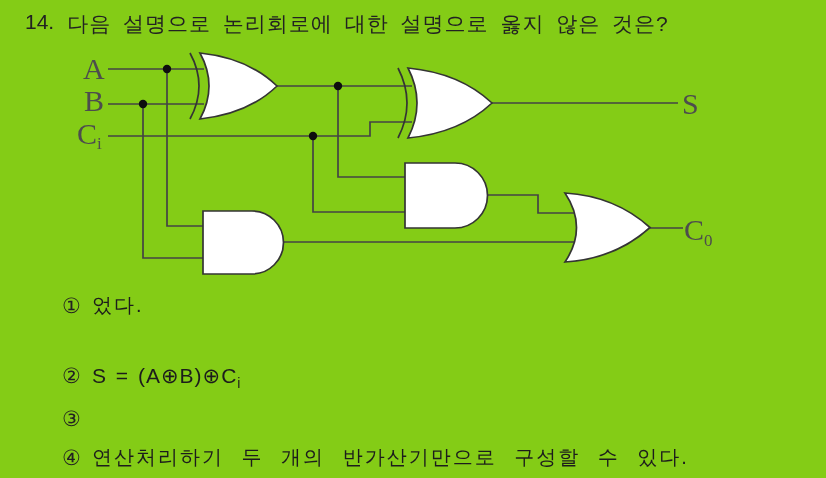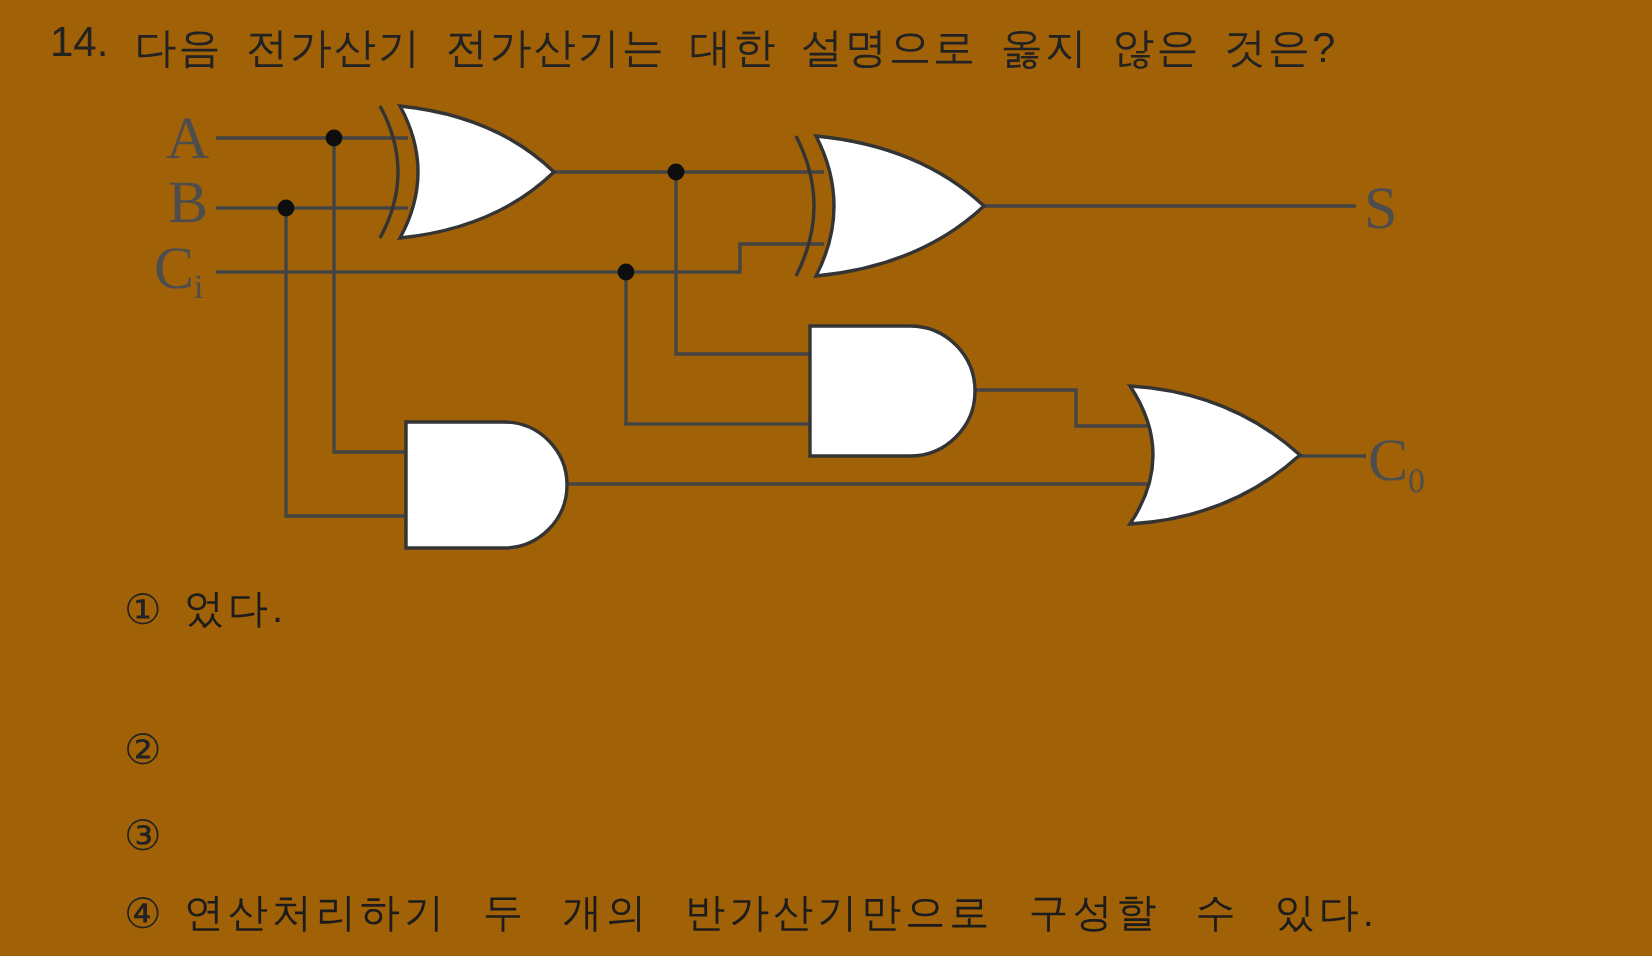--- a/index.html
+++ b/index.html
@@ -4,21 +4,21 @@
 <style>
   *{margin:0;padding:0;box-sizing:border-box}
   html,body{width:826px;height:478px}
   body{
     background:#ffffff;
     font-family:"Liberation Sans", sans-serif;
     color:#1d1d1d;
     position:relative;
     overflow:hidden;
   }
-  .page{position:absolute;inset:0;width:826px;height:478px;background:#a16207}
+  .page{position:absolute;inset:0;width:826px;height:478px;background:#84cc16}
   .title{
     position:absolute;left:25px;top:10px;
     font-size:21px;letter-spacing:1px;word-spacing:5px;white-space:nowrap;
     display:flex;color:#222;
   }
   .title .qnum{letter-spacing:0;margin-right:13px}
   svg.circuit{position:absolute;left:0;top:0;display:block}
   .gate{fill:#ffffff;stroke:#343434;stroke-width:1.7}
   .gate-open{fill:none;stroke:#343434;stroke-width:1.7}
   .wire{fill:none;stroke:#444444;stroke-width:1.7}
@@ -39,21 +39,21 @@
   .cline.formula{letter-spacing:1px;word-spacing:2px;font-size:21px}
   .cline.formula .sub{font-size:14px;position:relative;top:5px;letter-spacing:0}
 </style>
 </head>
 <body>
 
 <div class="page">
 
   <div class="title">
     <span class="qnum">14.</span>
-    <span class="qtext">다음 전가산기 전가산기는 대한 설명으로 옳지 않은 것은?</span>
+    <span class="qtext">다음 설명으로 논리회로에 대한 설명으로 옳지 않은 것은?</span>
   </div>
 
   <svg class="circuit" width="826" height="300" viewBox="0 0 826 300">
 
     <path class="wire" d="M108,69 H204"></path>
     <path class="wire" d="M108,104 H204"></path>
     <path class="wire" d="M108,136 H370 V122 H412"></path>
 
     <path class="wire" d="M167,69 V226 H203"></path>
     <path class="wire" d="M143,104 V258 H203"></path>
@@ -92,20 +92,23 @@
 
   <div class="choices">
       <div class="choice" style="top: 288px;">
         <span class="marker">①</span>
         <span class="choice-body">
           <div class="cline">었다.</div>
         </span>
       </div>
       <div class="choice" style="top: 358px;">
         <span class="marker">②</span>
+        <span class="choice-body">
+          <div class="cline formula"><span>S = (A⊕B)⊕C</span><span class="sub">i</span></div>
+        </span>
       </div>
       <div class="choice" style="top: 401px;">
         <span class="marker">③</span>
       </div>
       <div class="choice" style="top: 440px;">
         <span class="marker">④</span>
         <span class="choice-body">
           <div class="cline">연산처리하기 두 개의 반가산기만으로 구성할 수 있다.</div>
         </span>
       </div>

